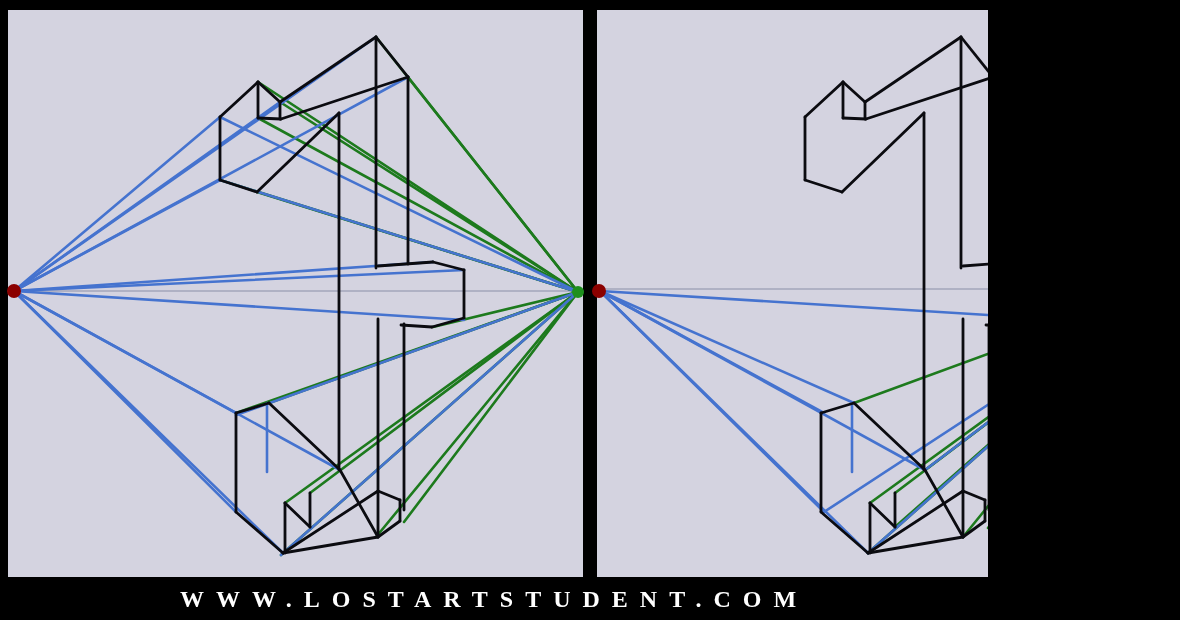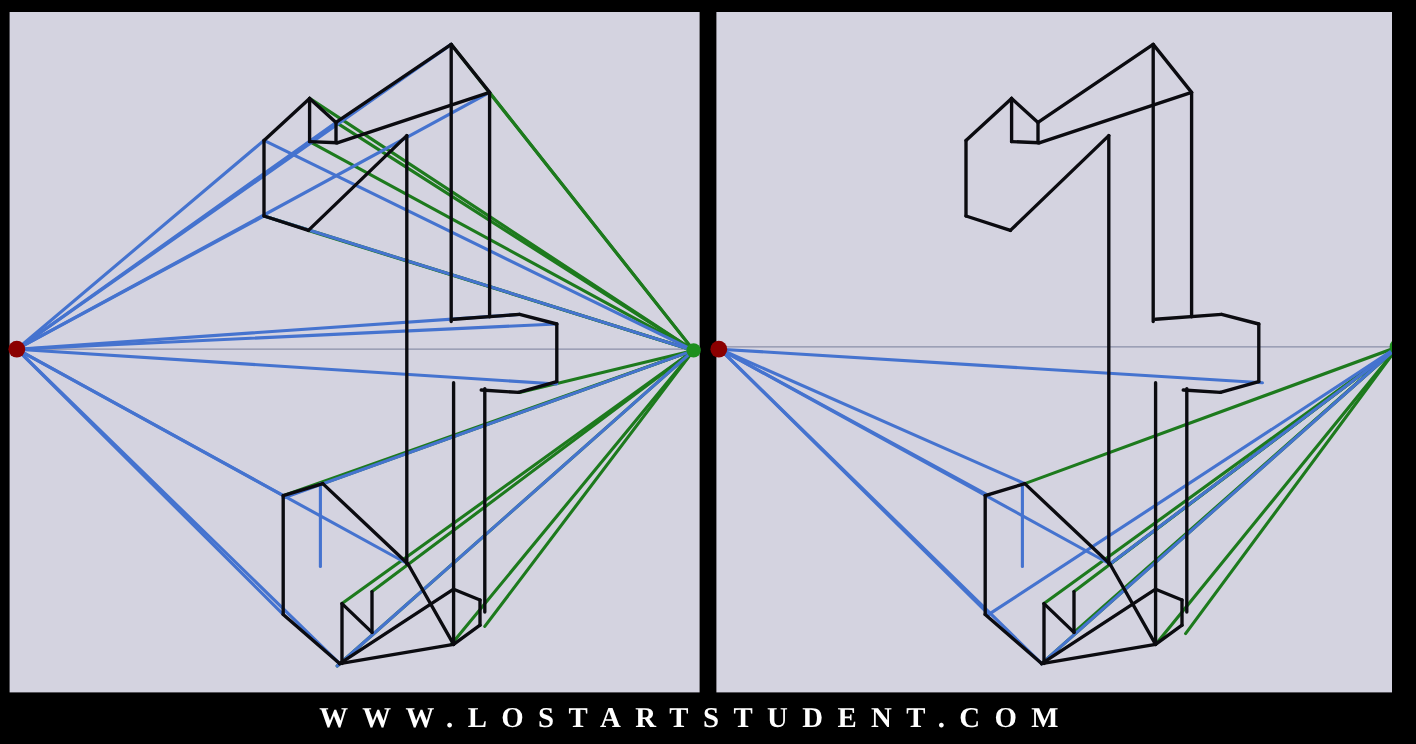--- a/index.html
+++ b/index.html
@@ -1,16 +1,16 @@
 <!DOCTYPE html>
 <html><head>
 <meta charset="utf-8">
 <style>
   html,body{margin:0;padding:0;background:#000;}
-  .stage{position:relative;width:1160px;height:620px;background:#000;overflow:hidden;
+  .stage{position:relative;width:988px;height:620px;background:#000;overflow:hidden;
          font-family:"Liberation Serif", serif;}
   .stage svg{position:absolute;left:0;top:0;}
   .footer{position:absolute;left:0;top:578px;width:100%;height:42px;
           display:flex;align-items:center;justify-content:center;
           color:#ffffff;font-weight:bold;font-size:24px;letter-spacing:12px;
           font-family:"Liberation Serif","DejaVu Serif",serif;white-space:nowrap;}
 </style>
 </head>
 <body>
 

